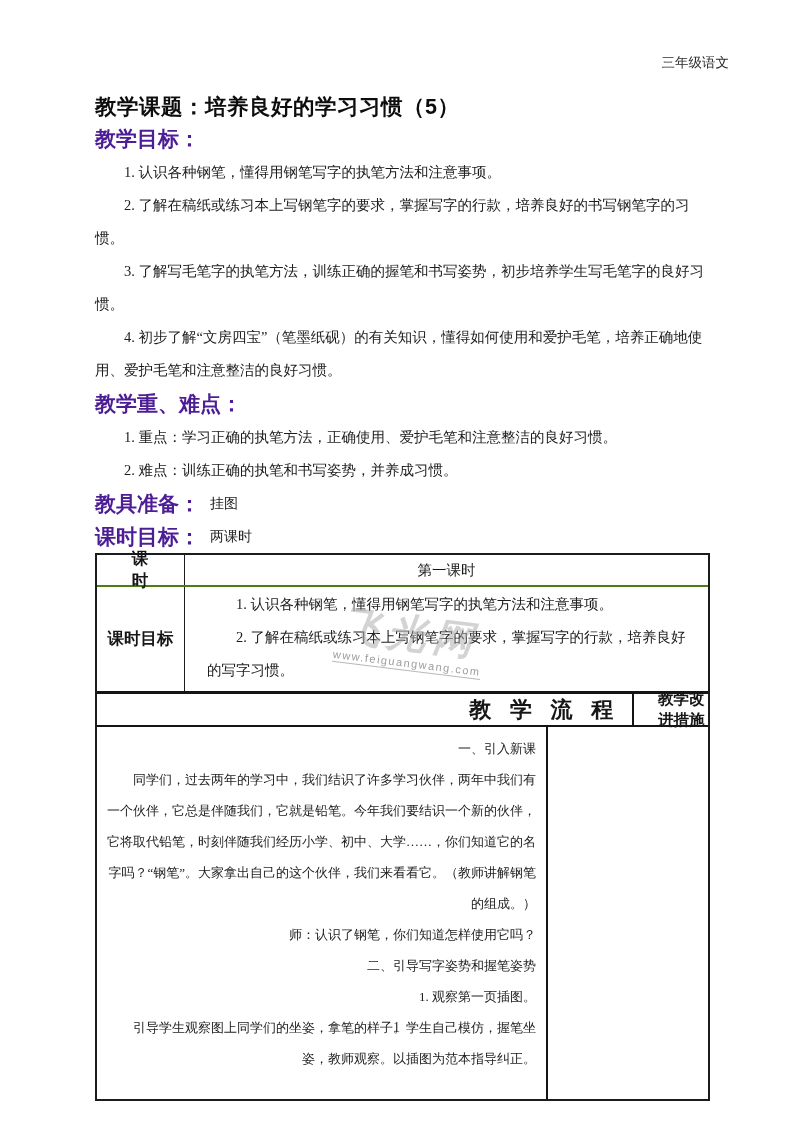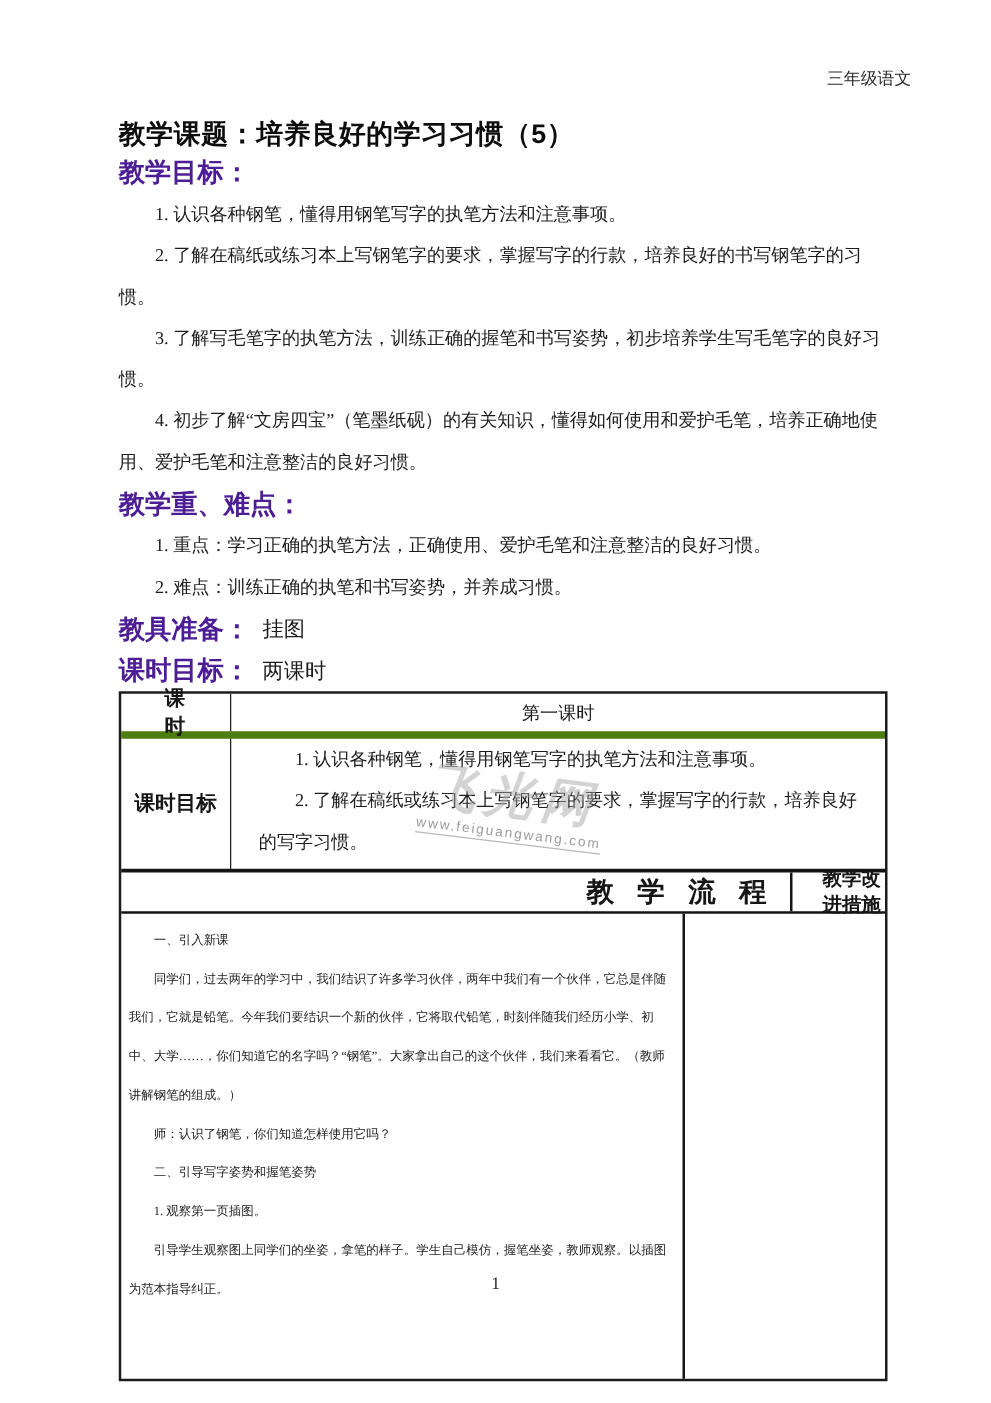--- a/index.html
+++ b/index.html
@@ -29,28 +29,28 @@
     font-family:"Liberation Sans","DejaVu Sans",sans-serif;
     font-weight:700;font-size:21px;color:#4c1d95;
   }
   .para-group{margin-top:2px;}
   .para{
     margin:0;font-size:14.5px;line-height:33px;
     text-indent:2em;color:#1c1c1c;
   }
   .inline-row{display:flex;align-items:flex-start;line-height:33px;}
   .inline-row .sec-heading{margin:0;line-height:33px;}
-  .inline-value{font-size:17px;margin-left:10px;color:#1c1c1c;}
+  .inline-value{font-size:14px;margin-left:10px;color:#1c1c1c;}
 
   
   .lesson-table{
     margin-top:0px;width:615px;box-sizing:border-box;
     border:2px solid #1c1c1c;
   }
-  .t-row1{display:flex;height:30px;border-bottom:6px solid #4d7c0f;}
+  .t-row1{display:flex;height:30px;border-bottom:2px solid #4d7c0f;}
   .t-label{
     width:88px;flex:none;border-right:1px solid #1c1c1c;
     display:flex;align-items:center;justify-content:center;
     font-family:"Liberation Sans","DejaVu Sans",sans-serif;
     font-weight:700;font-size:16.5px;box-sizing:border-box;
   }
   .ls2{letter-spacing:2.1em;padding-left:2.1em;}
   .ls08{letter-spacing:0.85em;padding-left:0.85em;}
   .t-row1-value{
     flex:1;display:flex;align-items:center;justify-content:center;
@@ -77,21 +77,21 @@
     flex:1;display:flex;align-items:center;justify-content:center;
     font-family:"Liberation Sans","DejaVu Sans",sans-serif;
     font-weight:700;font-size:15.5px;padding-left:24px;
   }
   .t-row4{display:flex;min-height:372px;}
   .flow-cell{
     width:451px;flex:none;box-sizing:border-box;
     border-right:2px solid #141414;
     padding:6px 10px 8px 6px;
   }
-  .flow-cell .para{line-height:31px;font-size:10px;}
+  .flow-cell .para{line-height:31px;font-size:13px;text-align:right;}
   .measures-cell{flex:1;}
 
   
   .watermark{
     position:absolute;left:150px;top:26px;
     transform:rotate(7deg);text-align:center;
     pointer-events:none;z-index:3;
   }
   .wm-name{
     font-family:"Liberation Sans","DejaVu Sans",sans-serif;

